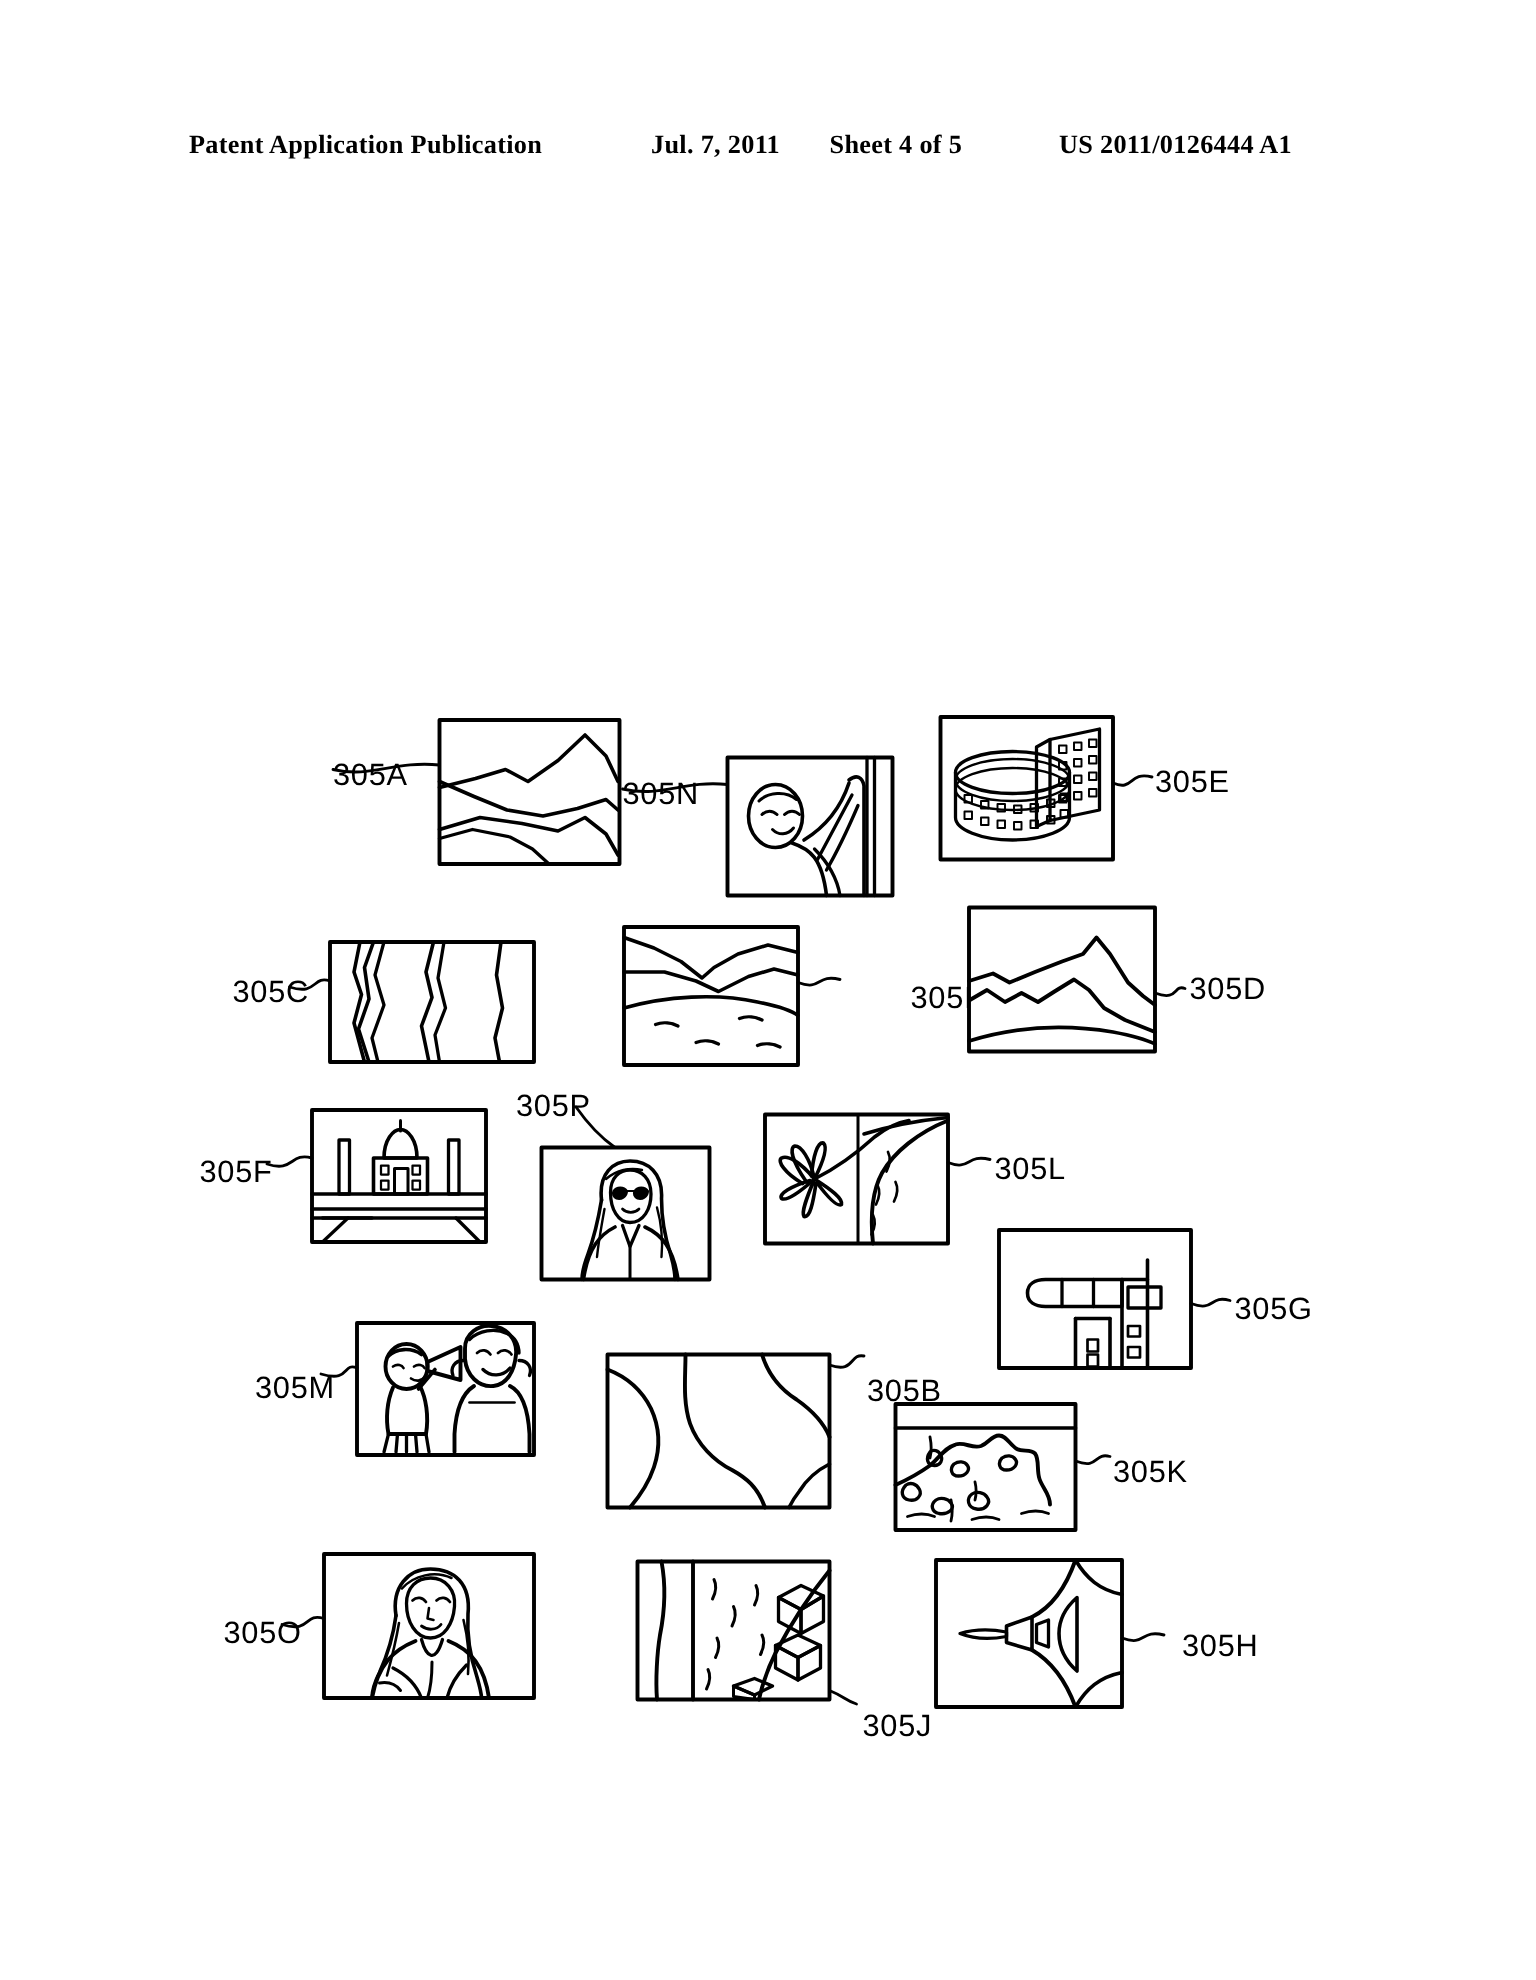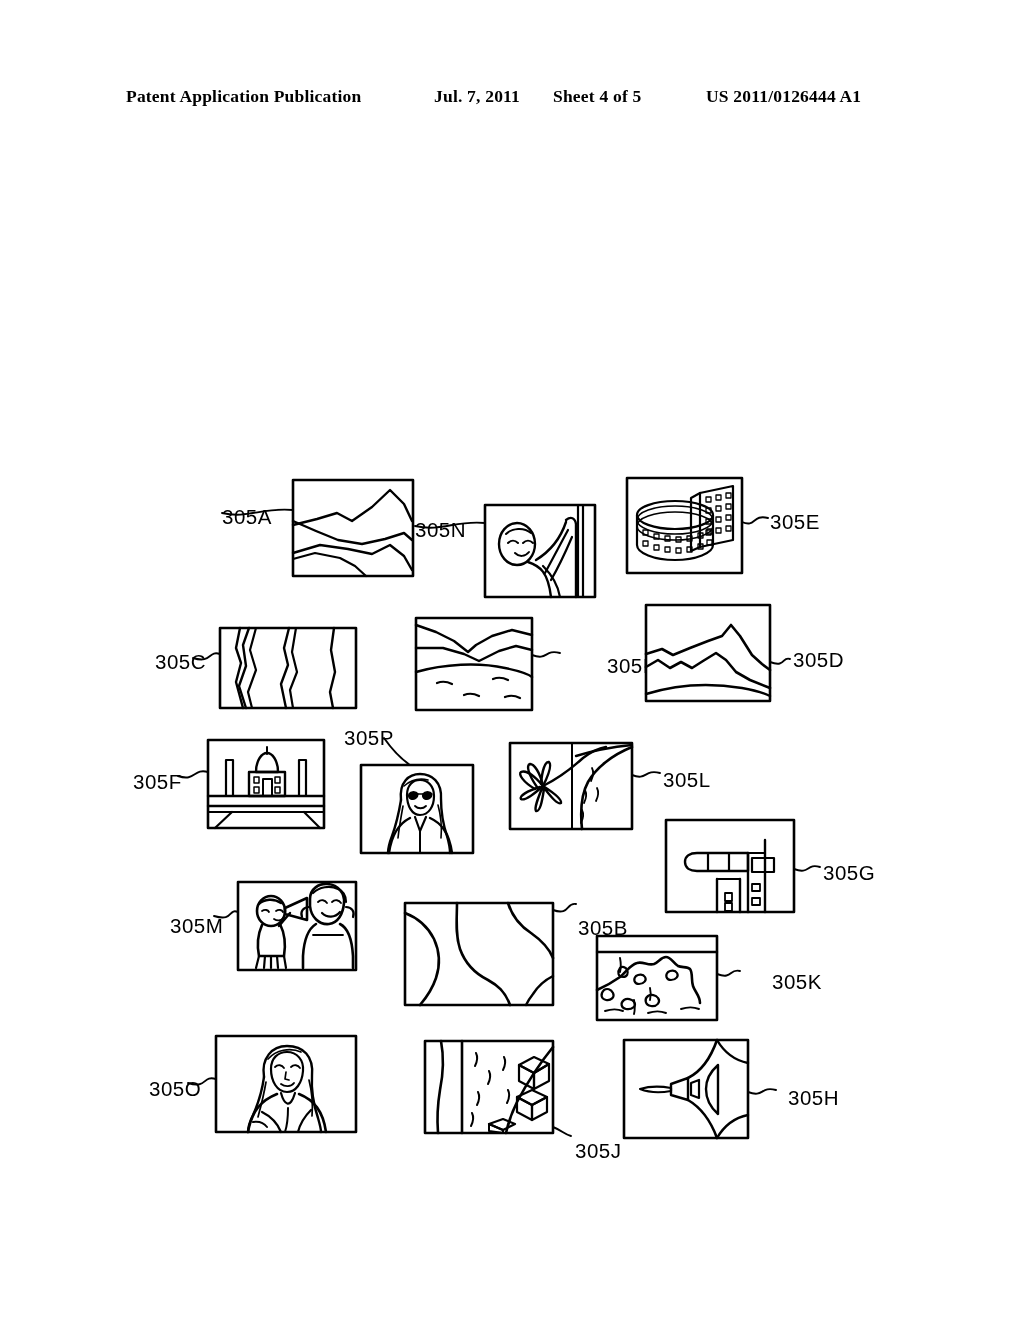--- a/index.html
+++ b/index.html
@@ -404,19 +404,19 @@
     <div class="ref-label" style="left:770px;top:510px;">305E</div>
     <div class="ref-label" style="left:155px;top:650px;">305C</div>
     <div class="ref-label" style="left:563px;top:654px;margin-left:44px;">305I</div>
     <div class="ref-label" style="left:793px;top:648px;">305D</div>
     <div class="ref-label" style="left:133px;top:770px;">305F</div>
     <div class="ref-label" style="left:344px;top:726px;">305P</div>
     <div class="ref-label" style="left:663px;top:768px;">305L</div>
     <div class="ref-label" style="left:823px;top:861px;">305G</div>
     <div class="ref-label" style="left:170px;top:914px;">305M</div>
     <div class="ref-label" style="left:578px;top:896px;margin-top:20px;">305B</div>
-    <div class="ref-label" style="left:772px;top:970px;text-align:right;">305K</div>
+    <div class="ref-label" style="left:742px;top:970px;text-align:right;">305K</div>
     <div class="ref-label" style="left:149px;top:1077px;">305O</div>
     <div class="ref-label" style="left:575px;top:1139px;">305J</div>
     <div class="ref-label" style="left:788px;top:1086px;">305H</div>
 
   </div>
 </div>
 
 </body></html>

